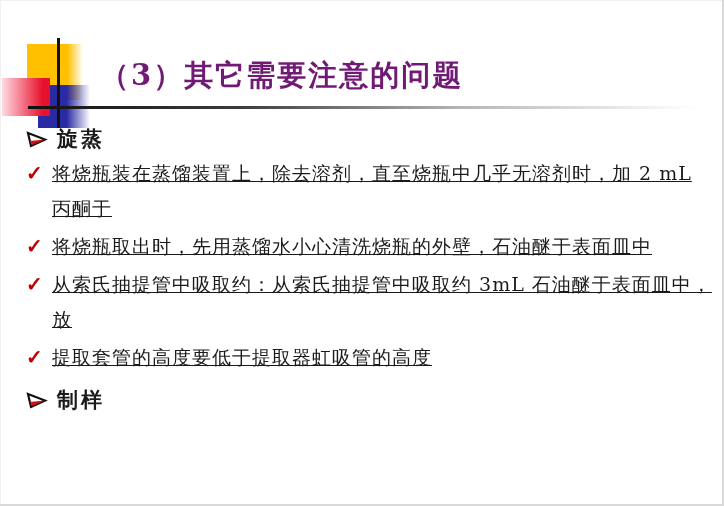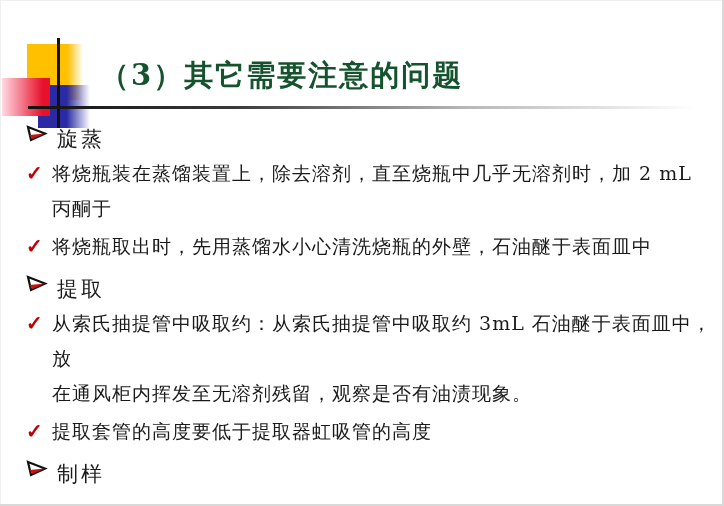--- a/index.html
+++ b/index.html
@@ -37,35 +37,36 @@
     left: 28px; top: 106px; right: 0; height: 3px;
     background: linear-gradient(to right, #111111 0%, #3a3a3a 30%, #b5b5b5 62%, rgba(255,255,255,0) 96%);
   }
 
   .slide-title {
     position: absolute;
     left: 100px; top: 56px;
     font-size: 29px;
     font-weight: bold;
     letter-spacing: 2px;
-    color: #14532d;
+    color: #701a75;
     white-space: nowrap;
   }
 
   .content {
     position: absolute;
     left: 26px; top: 114px; right: 10px;
   }
 
   .section-heading {
     display: flex;
+    align-items: center;
     margin-top: 11px;
     margin-bottom: 2px;
     font-size: 21px;
-    font-weight: normal;
+    font-weight: bold;
     letter-spacing: 3px;
   }
   .arrow-bullet {
     width: 22px; height: 17px;
     margin-right: 9px;
     flex: 0 0 auto;
   }
 
   .item {
     display: flex;
@@ -77,21 +78,21 @@
   }
   .check {
     color: #c00000;
     font-weight: bold;
     font-size: 20px;
     width: 26px;
     flex: 0 0 auto;
     line-height: 35px;
   }
   .item-lines { flex: 1; }
-  .item-line { display: block; }
+  .item-line { display: block; text-decoration: underline; }
 </style>
 </head>
 <body>
 
 <div class="slide">
 
   <div class="deco deco-yellow"></div>
   <div class="deco deco-blue"></div>
   <div class="deco deco-red"></div>
   <div class="deco deco-vline"></div>
@@ -116,33 +117,25 @@
       </span>
     </div>
 
     <div class="item">
       <span class="check">✓</span>
       <span class="item-lines">
         <span class="item-line">将烧瓶取出时，先用蒸馏水小心清洗烧瓶的外壁，石油醚于表面皿中</span>
       </span>
     </div>
 
-    <div class="section-heading">
-      <svg class="arrow-bullet" viewBox="0 0 22 17">
-        <path d="M2 2 L19 8.5 L5 15 Z" fill="none" stroke="#111111" stroke-width="2.2" stroke-linejoin="miter"></path>
-        <path d="M3.5 10 L19 8.5 L6.5 14 Z" fill="#cc1111"></path>
-      </svg>
-      <span>提取</span>
-    </div>
 
     <div class="item">
       <span class="check">✓</span>
       <span class="item-lines">
         <span class="item-line">从索氏抽提管中吸取约：从索氏抽提管中吸取约 3mL 石油醚于表面皿中，放</span>
-        <span class="item-line">在通风柜内挥发至无溶剂残留，观察是否有油渍现象。</span>
       </span>
     </div>
 
     <div class="item">
       <span class="check">✓</span>
       <span class="item-lines">
         <span class="item-line">提取套管的高度要低于提取器虹吸管的高度</span>
       </span>
     </div>
 

